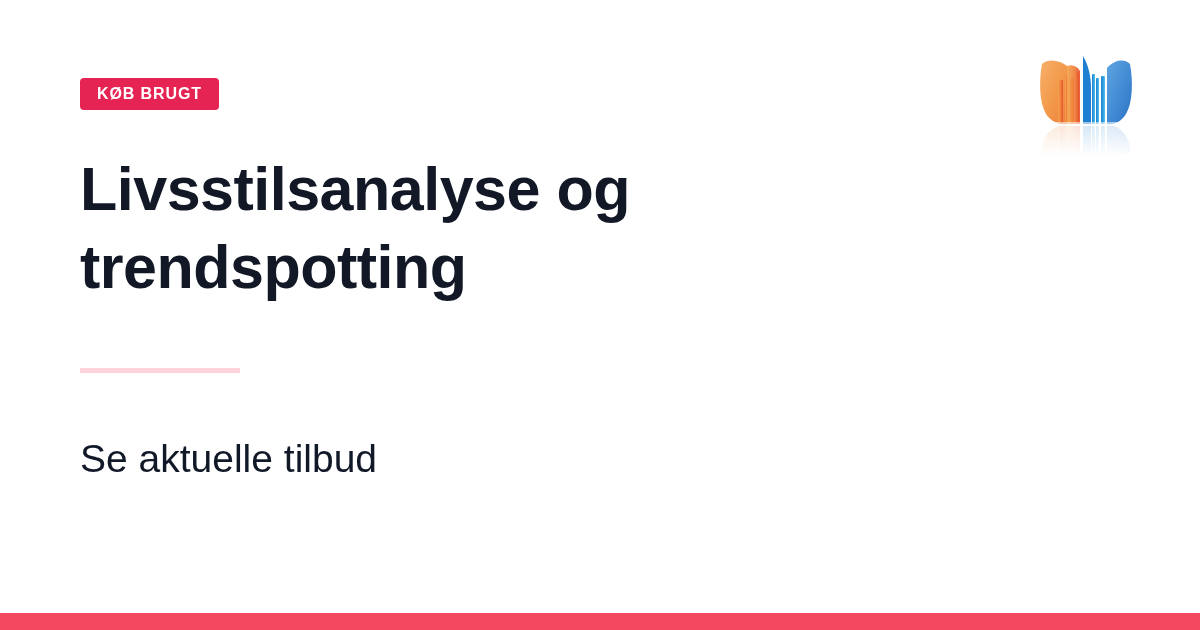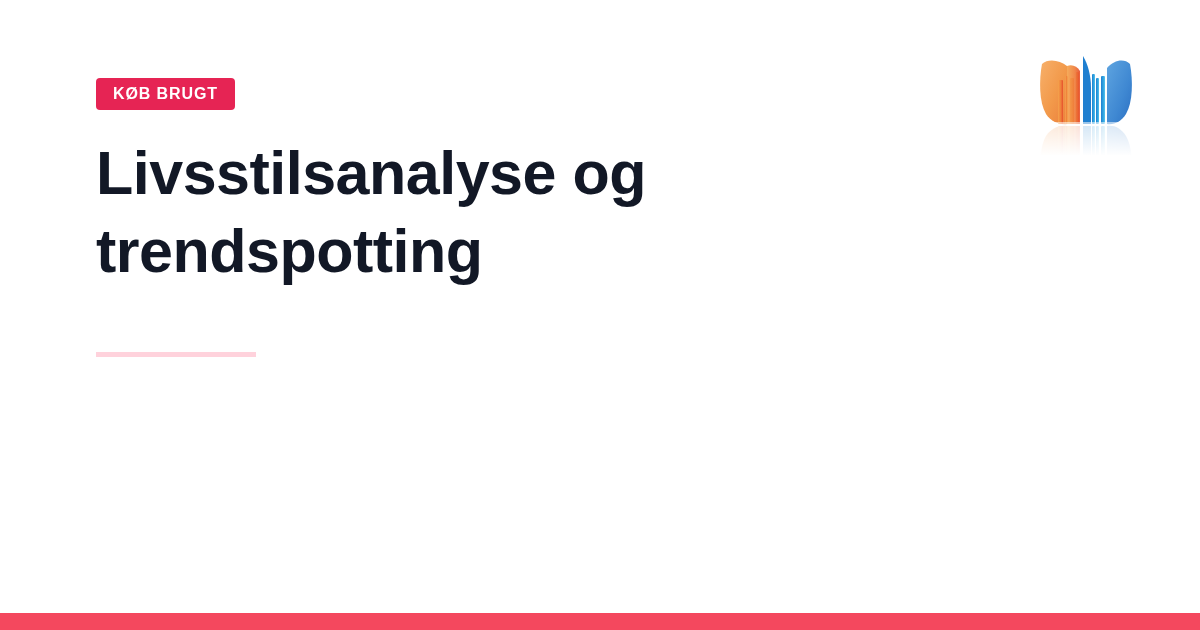--- a/index.html
+++ b/index.html
@@ -15,41 +15,41 @@
   }
   .og-card {
     position: relative;
     width: 1200px;
     height: 630px;
     background: #ffffff;
     box-sizing: border-box;
   }
   .content {
     position: absolute;
-    left: 96px;
+    left: 80px;
     top: 0;
     width: 900px;
   }
   .badge {
     display: inline-block;
     margin-top: 78px;
     padding: 8px 17px 9px 17px;
     background: #e62454;
     color: #ffffff;
     font-family: "Liberation Sans", sans-serif;
     font-size: 16px;
     font-weight: bold;
     letter-spacing: 0.9px;
     line-height: 15px;
     border-radius: 4px;
     text-transform: uppercase;
     white-space: nowrap;
   }
   .title {
-    margin: 24px 0 0 0;
+    margin: 40px 0 0 0;
     font-family: "Liberation Sans", sans-serif;
     font-size: 61px;
     font-weight: bold;
     line-height: 78px;
     letter-spacing: -0.5px;
     color: #121826;
     max-width: 700px;
   }
   .subtitle {
     margin: 22px 0 0 0;
@@ -98,20 +98,21 @@
 
   <div class="content">
 
     <div class="badge">KØB BRUGT</div>
 
     <h1 class="title">Livsstilsanalyse og trendspotting</h1>
 
 
     <div class="divider"></div>
 
+    <p class="cta">Se aktuelle tilbud</p>
 
   </div>
 
   <div class="logo">
     <svg viewBox="0 0 100 105" width="100" height="105" xmlns="http://www.w3.org/2000/svg" aria-hidden="true">
       <defs>
         <linearGradient id="gLeftWing" x1="0" y1="0" x2="1" y2="1">
           <stop offset="0%" stop-color="#f7b06a"></stop>
           <stop offset="55%" stop-color="#f2994a"></stop>
           <stop offset="100%" stop-color="#ec7f3d"></stop>

